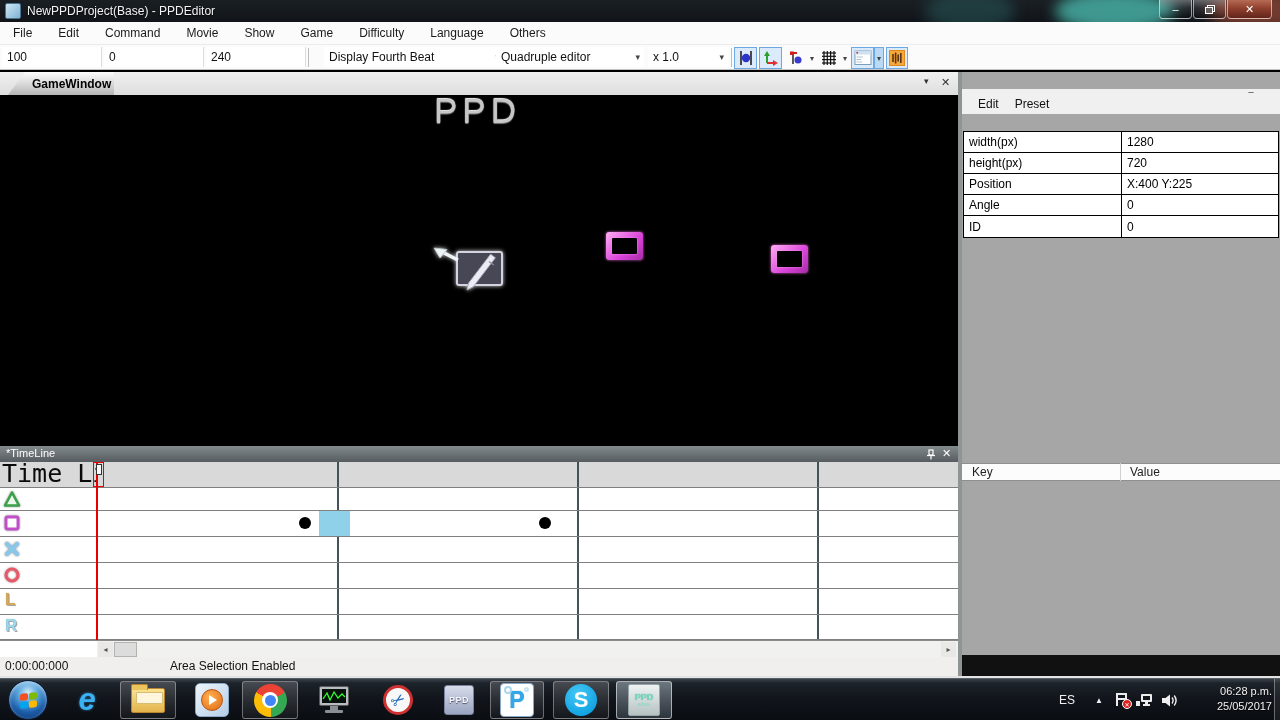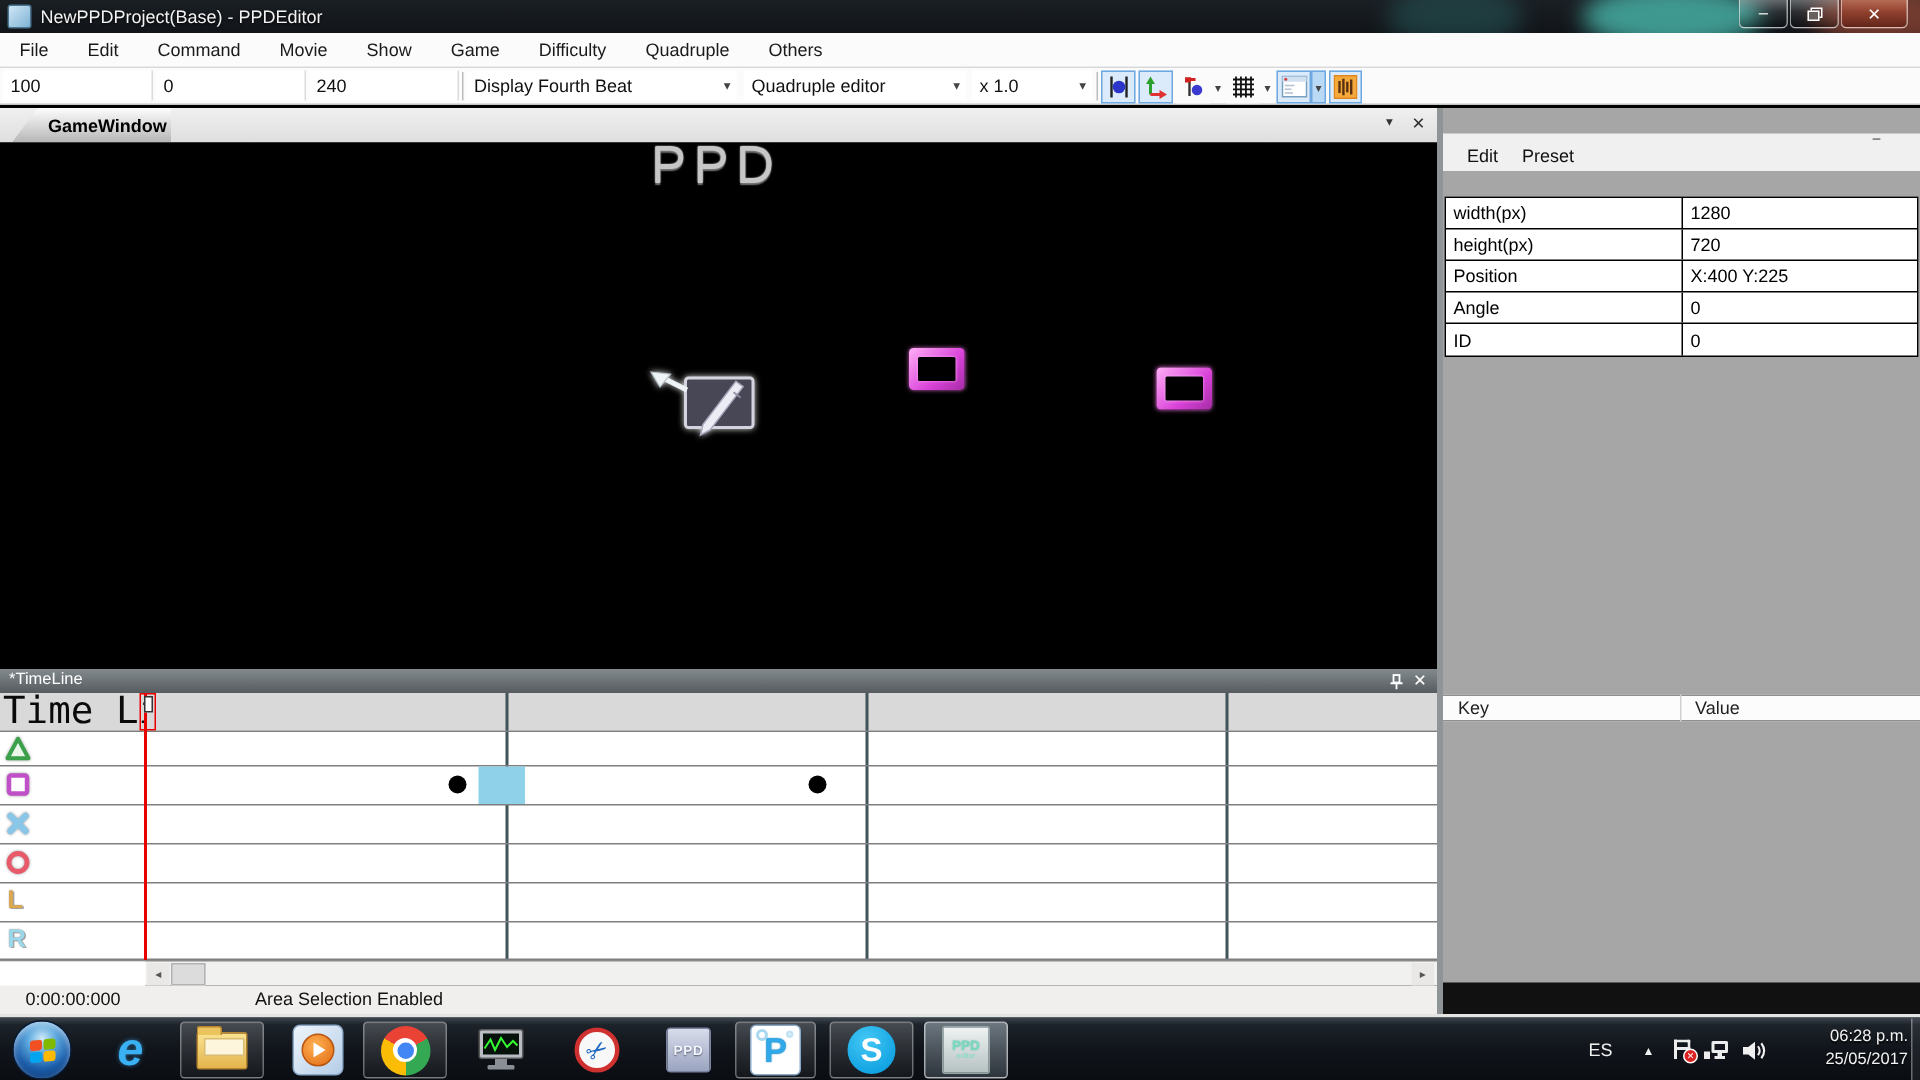--- a/index.html
+++ b/index.html
@@ -156,30 +156,30 @@
   </div>
 
   <div class="menubar">
     <span class="menu-item">File</span>
     <span class="menu-item">Edit</span>
     <span class="menu-item">Command</span>
     <span class="menu-item">Movie</span>
     <span class="menu-item">Show</span>
     <span class="menu-item">Game</span>
     <span class="menu-item">Difficulty</span>
-    <span class="menu-item">Quadruple</span>
+    <span class="menu-item">Language</span>
     <span class="menu-item">Others</span>
   </div>
 
   <div class="toolbar">
     <input class="tb-field" style="left: 2px; width: 100px;" value="100">
     <input class="tb-field" style="left: 104px; width: 100px;" value="0">
     <input class="tb-field" style="left: 206px; width: 100px;" value="240">
     <div class="vsep" style="left:308px"></div>
-    <div class="combo" style="left:311px;width:180px">
+    <div class="combo" style="left:324px;width:180px">
       <span>Display Fourth Beat</span>
       <span class="arrow">▾</span>
     </div>
     <div class="combo" style="left:496px;width:148px">
       <span>Quadruple editor</span>
       <span class="arrow">▾</span>
     </div>
     <div class="combo" style="left:648px;width:80px">
       <span>x 1.0</span>
       <span class="arrow">▾</span>
@@ -334,21 +334,21 @@
     <div class="sbtn" style="left:98px">
         <span>◂</span>
       </div>
     <div class="sthumb"></div>
     <div class="sbtn" style="left:941px">
         <span>▸</span>
       </div>
   </div>
 
   <div class="tl-status">
-    <span style="position:absolute;left:17px;top:2px">0:00:00:000</span>
+    <span style="position:absolute;left:5px;top:2px">0:00:00:000</span>
     <span style="position:absolute;left:170px;top:2px">Area Selection Enabled</span>
   </div>
   <div class="app-bottom"></div>
 
   <div class="dock-div"></div>
   <div class="rpanel">
     <div class="rp-head">
       <span class="rp-title">Property</span>
       <svg class="pin-x" style="left:284px" width="10" height="11">
           <rect x="3" y="1" width="4" height="5" fill="none" stroke="#222" stroke-width="1.2"></rect>

